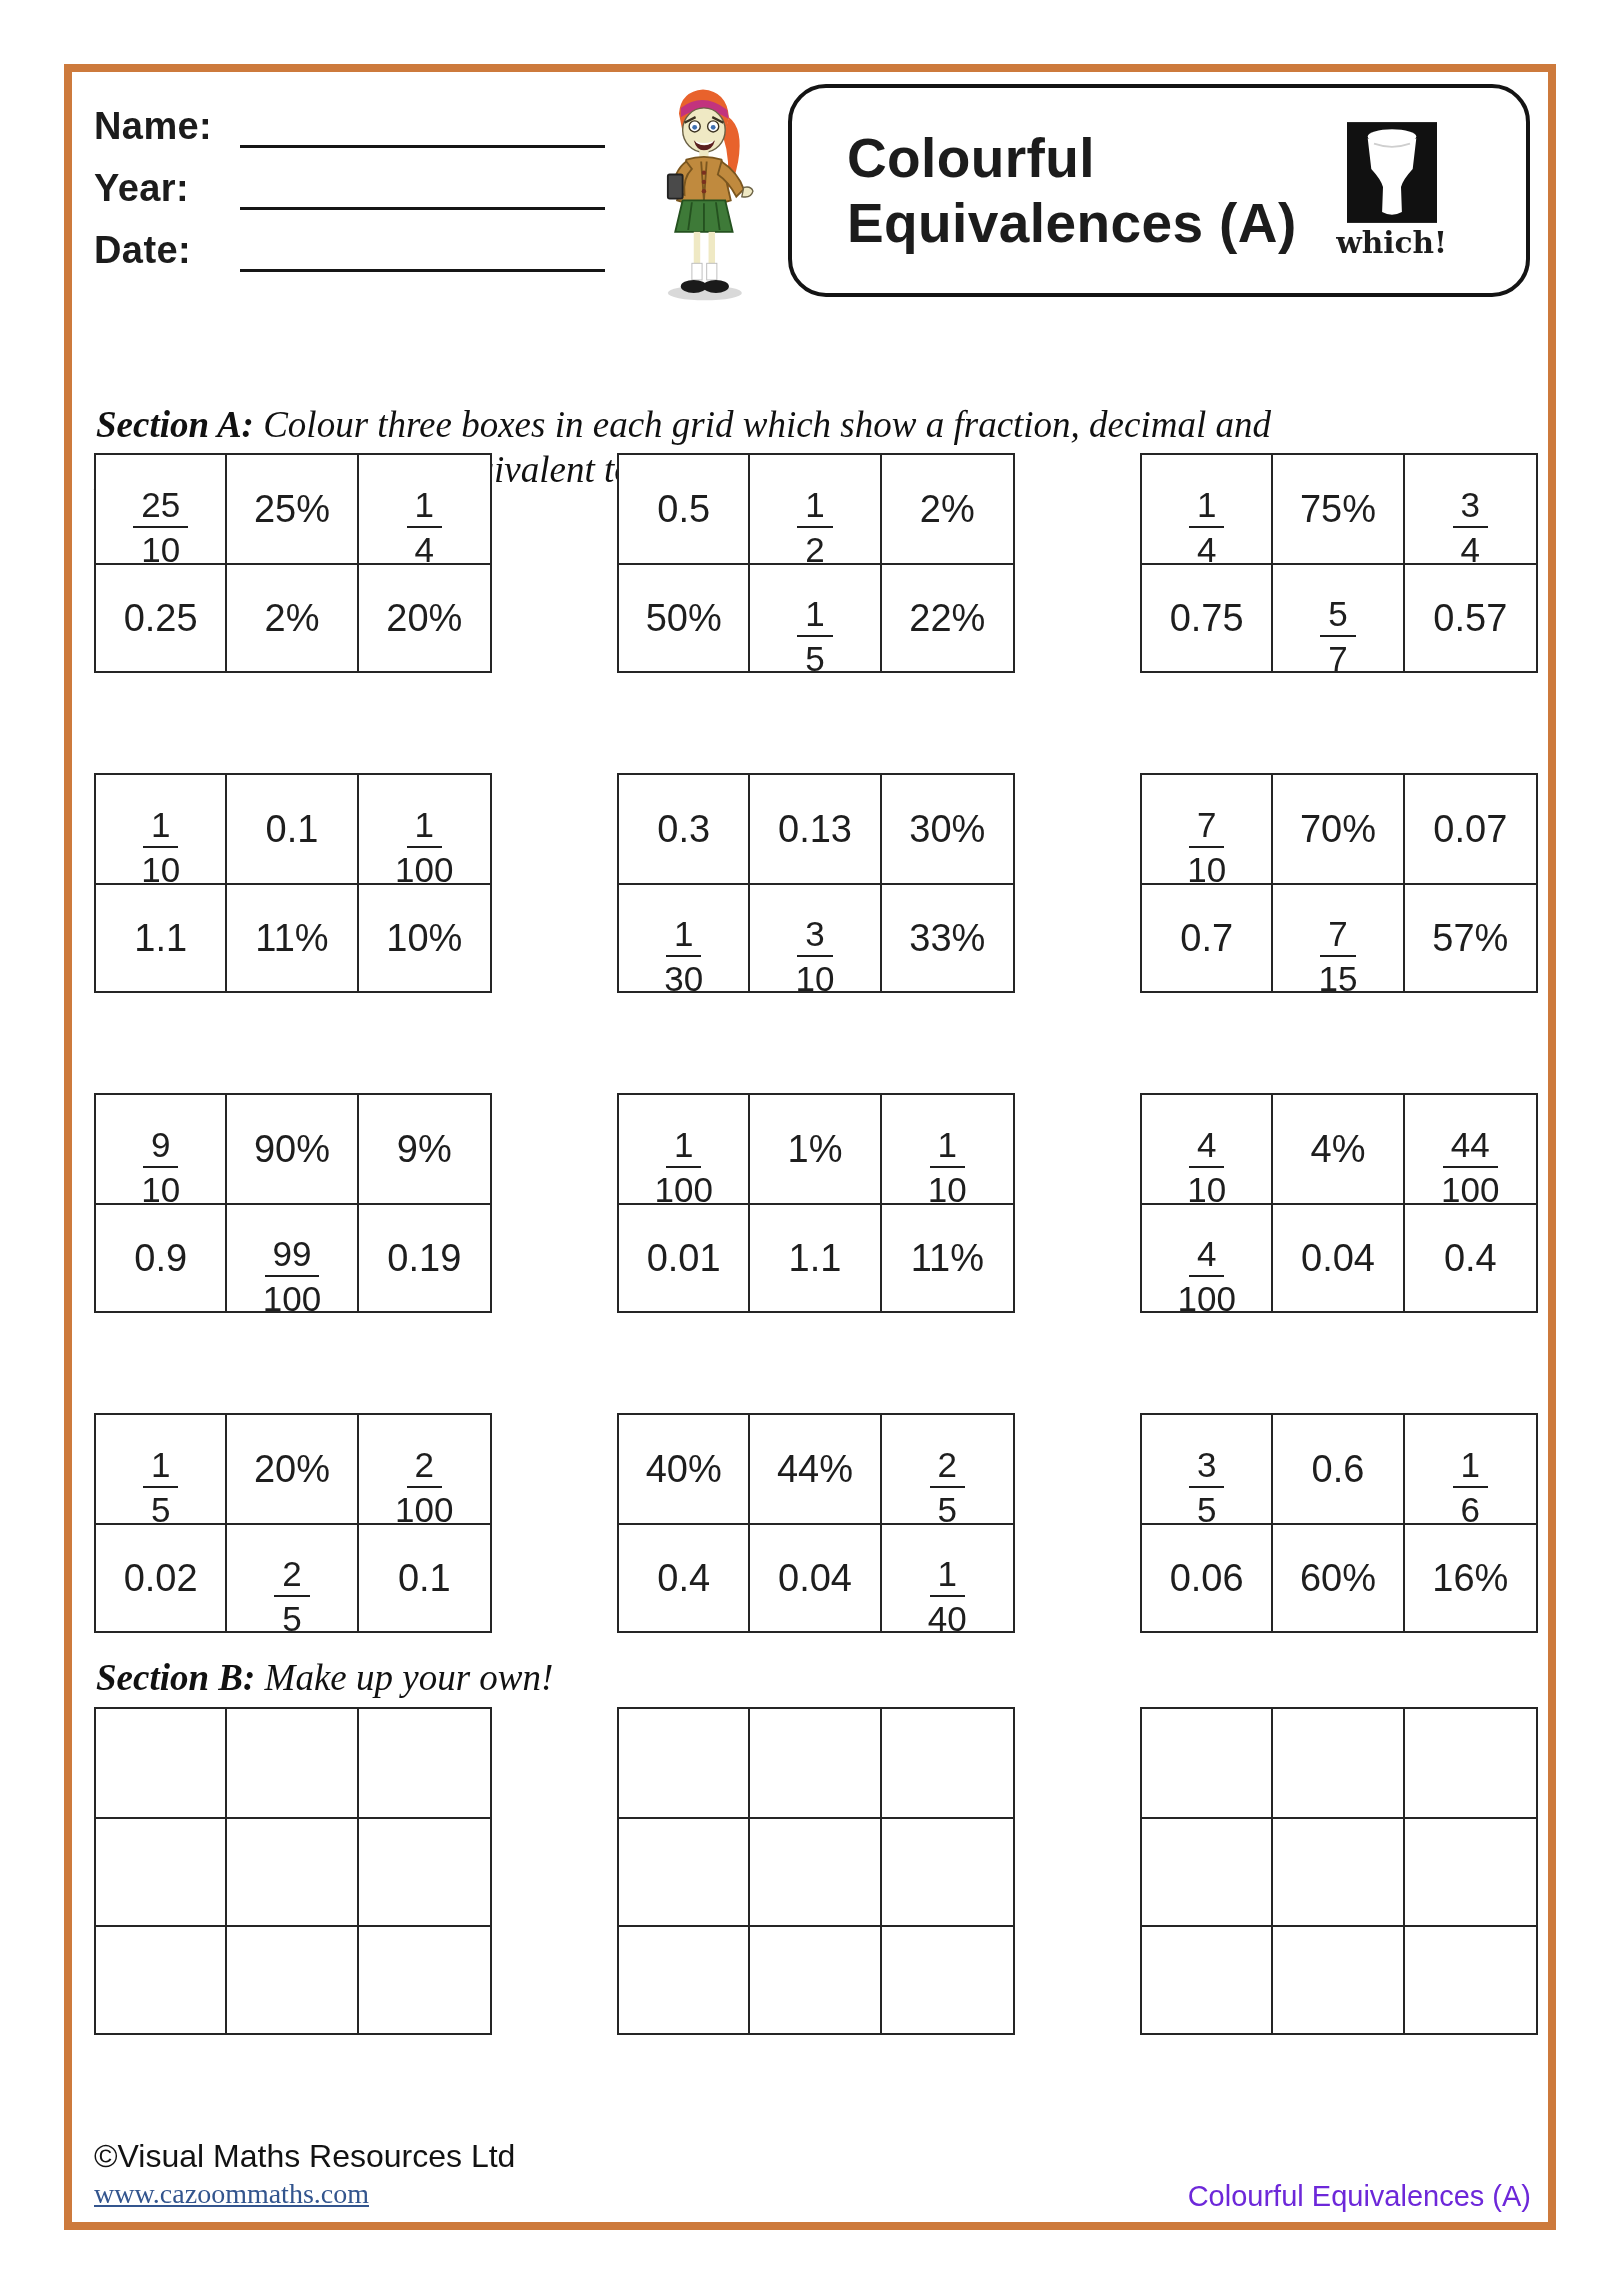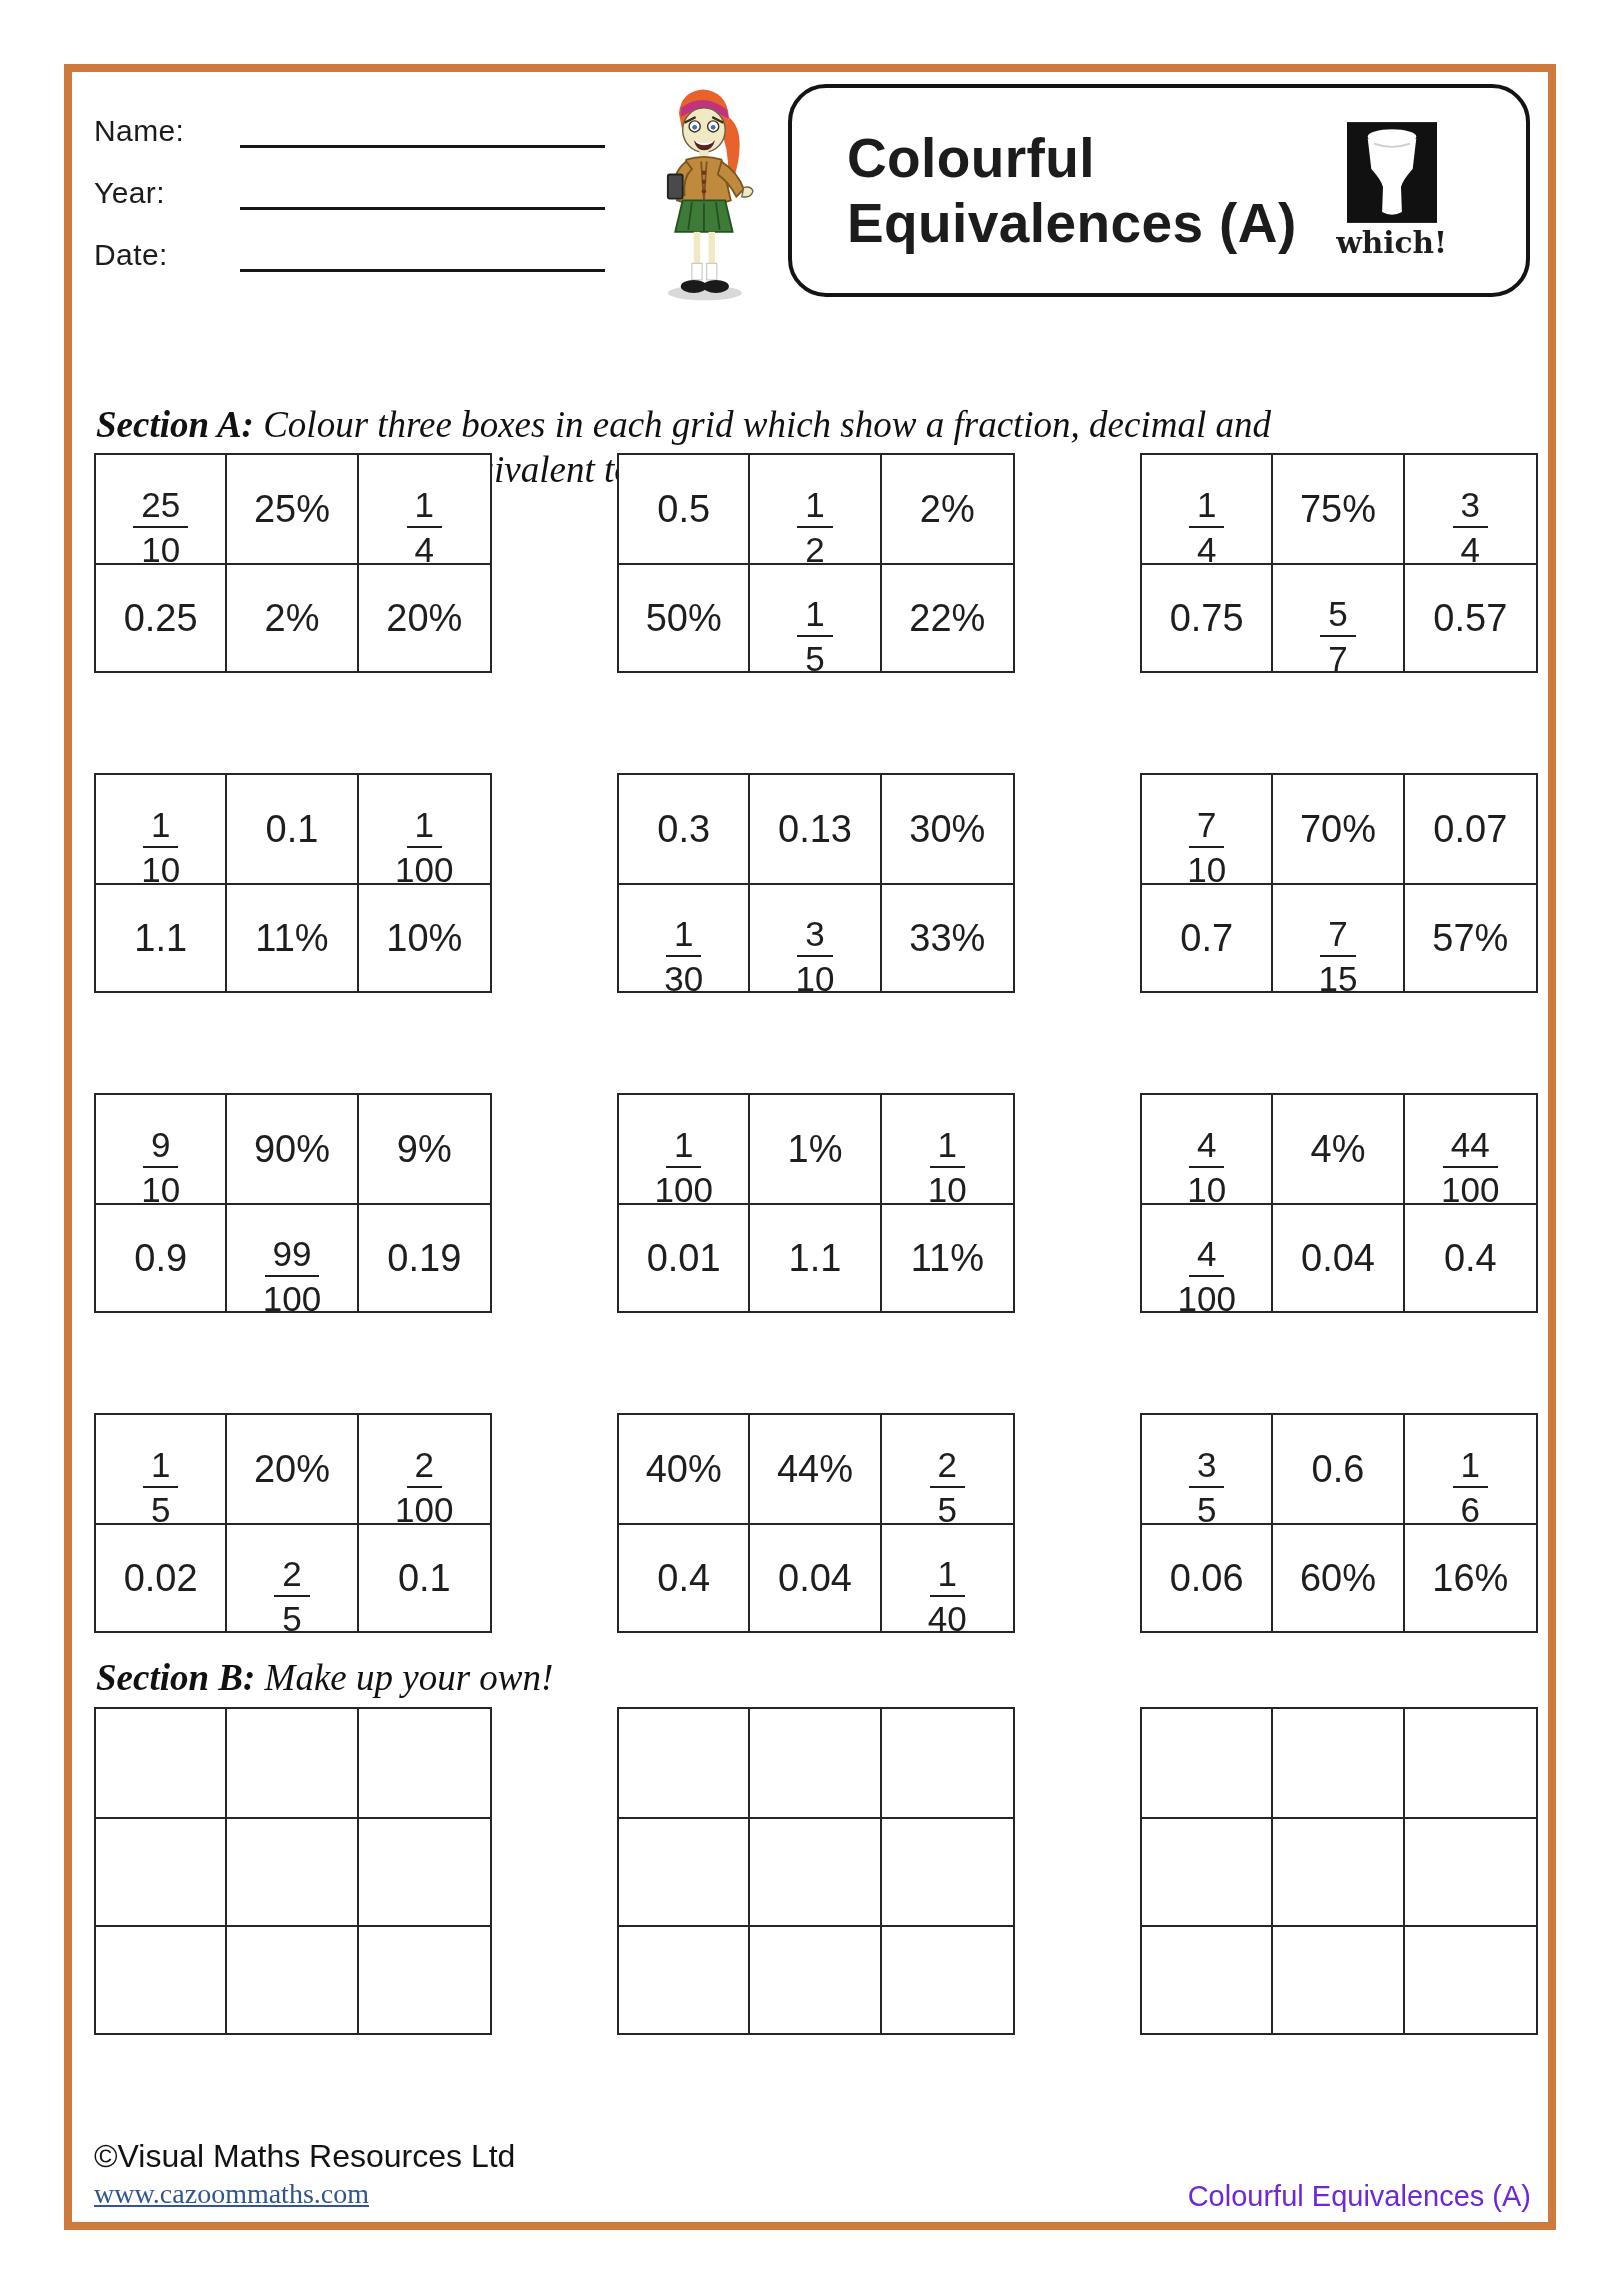--- a/index.html
+++ b/index.html
@@ -8,21 +8,21 @@
     width:1621px; height:2293px; position:relative;
     font-family:"Liberation Sans", sans-serif; color:#1c1c1c;
   }
   .border-frame {
     position:absolute; left:64px; top:64px; width:1492px; height:2166px;
     border:8px solid #cd7a3c; background:#fff;
   }
   
   .hdr-fields { position:absolute; left:94px; top:86px; width:537px; }
   .field-row { display:flex; align-items:flex-end; height:62px; }
-  .field-label { font-weight:normal; font-size:30px; width:146px; letter-spacing:0.4px; }
+  .field-label { font-weight:bold; font-size:38px; width:146px; letter-spacing:0.4px; }
   .field-line { width:365px; border-bottom:3.6px solid #161616; height:47px; }
   .girl { position:absolute; left:641px; top:82px; width:124px; height:222px; }
   .title-box {
     position:absolute; left:788px; top:84px; width:742px; height:213px;
     border:4.5px solid #141414; border-radius:38px;
     display:flex; align-items:center; 
     padding:0 38px 0 55px;
     gap:28px;
   }
   .title-text { font-weight:bold; font-size:55px; line-height:1.17; letter-spacing:0.4px; }

